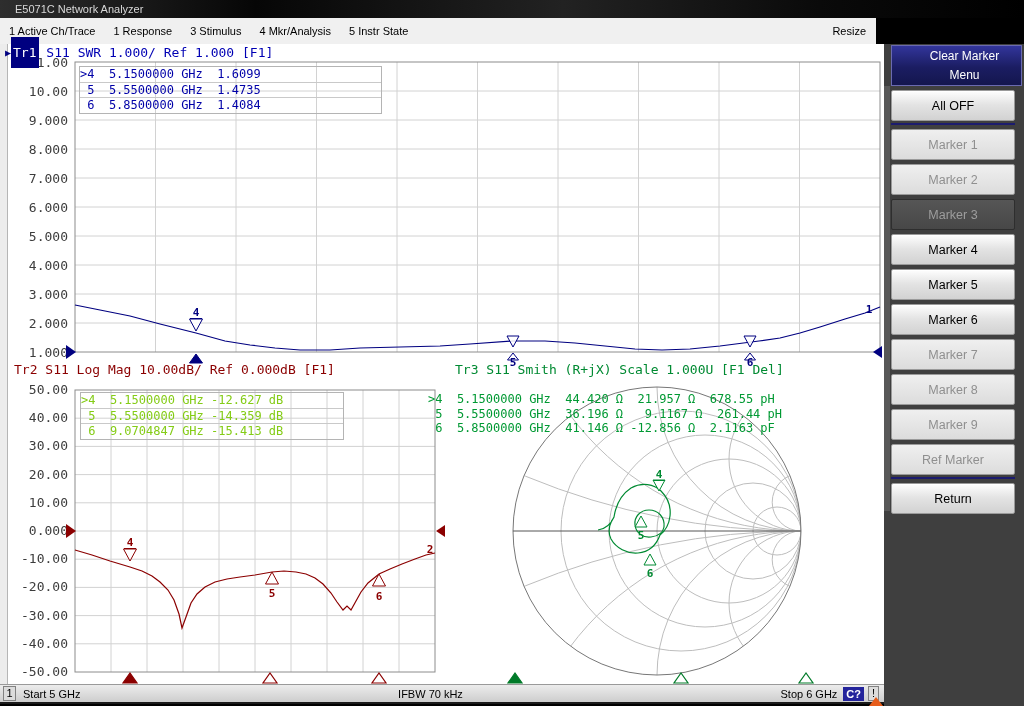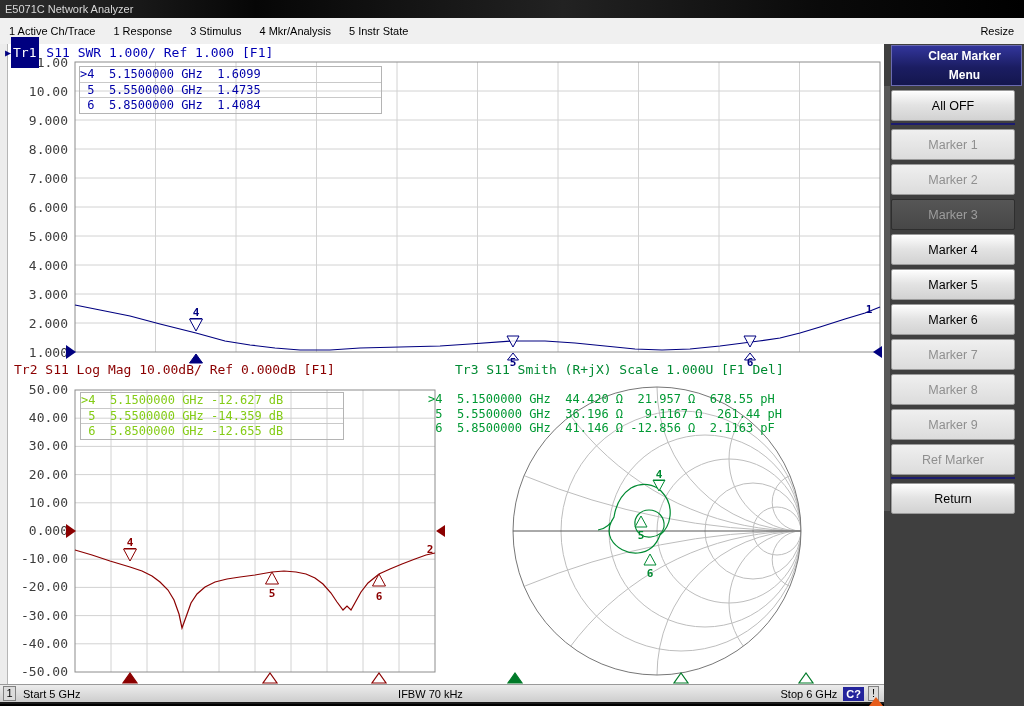--- a/index.html
+++ b/index.html
@@ -1,23 +1,23 @@
 <!DOCTYPE html>
 <html><head>
 <meta charset="utf-8">
 <style>
   html,body{margin:0;padding:0;}
   #screen{position:relative;width:1024px;height:706px;background:#000;overflow:hidden;
           font-family:"Liberation Sans",sans-serif;}
   
   .title-bar{position:absolute;left:0;top:0;width:1024px;height:18px;
     background:linear-gradient(90deg,#2e2e2e 0%,#060606 25%,#222 55%,#0a0a0a 80%,#000 100%);
-    color:#d8d8d8;font-size:11px;line-height:18px;padding-left:5px;box-sizing:border-box;}
-  
-  .menu-bar{position:absolute;left:0;top:18px;width:1024px;height:26px;background:#f0f0f0;
+    color:#d8d8d8;font-size:11px;line-height:18px;padding-left:15px;box-sizing:border-box;}
+  
+  .menu-bar{position:absolute;left:0;top:18px;width:876px;height:26px;background:#f0f0f0;
     border-bottom:1px solid #d9d9d9;display:flex;align-items:center;font-size:11px;color:#000;}
   .menu-item{padding:0 9px;height:100%;display:flex;align-items:center;}
   .menu-resize{margin-left:auto;padding:0 10px;}
   
   .content{position:absolute;left:0;top:44px;width:884px;height:640px;background:#fff;}
   .left-gutter{position:absolute;left:0;top:44px;width:8px;height:640px;background:#ececec;
     border-right:1px solid #b5b5b5;box-sizing:border-box;}
   #chart-svg{position:absolute;left:0;top:44px;width:884px;height:640px;}
   svg text{font-family:"DejaVu Sans Mono",monospace;}
   .axis-lab{font-size:13px;fill:#3c3c3c;}
@@ -37,21 +37,21 @@
   .readout.boxed .ro-row{border-bottom:1px solid #c9c9c9;}
   .readout.boxed .ro-row:last-child{border-bottom:none;}
   .ro-tr1{left:79px;top:66px;width:301px;color:#0000a8;}
   .ro-tr2{left:80px;top:392px;width:262px;color:#84cc16;}
   .ro-tr3{left:428px;top:392px;width:432px;color:#009933;}
   
   .sidebar{position:absolute;left:884px;top:44px;width:140px;height:662px;background:#3f3f3f;}
   .sk-track{position:absolute;left:0;top:42px;width:6px;bottom:195px;background:#585858;}
   .sk-header{position:absolute;left:7px;top:1px;width:131px;height:41px;box-sizing:border-box;
     background:linear-gradient(#32359b,#1b1d62 55%,#14164e);border:1px solid #6a6ab0;
-    color:#fff;font-size:12px;font-weight:bold;text-align:center;line-height:19px;padding-top:1px;padding-left:16px;}
+    color:#fff;font-size:12px;font-weight:normal;text-align:center;line-height:19px;padding-top:1px;padding-left:16px;}
   .sb-list{position:absolute;left:7px;top:46px;width:124px;}
   .sb-btn{height:31px;margin-bottom:4px;box-sizing:border-box;border:1px solid #9a9a9a;
     border-radius:2px;background:linear-gradient(#fefefe,#e3e3e3 48%,#d2d2d2);
     box-shadow:inset 0 1px 0 #fff;display:flex;align-items:center;justify-content:center;
     font-size:12.5px;color:#000;}
   .sb-btn.disabled{color:#8f8f8f;background:linear-gradient(#efefef,#dcdcdc);box-shadow:none;}
   .sb-btn.active{color:#9d9d9d;background:linear-gradient(#565656,#474747);
     border-color:#2e2e2e;box-shadow:none;}
   .sb-sep{height:2px;background:#1c1c6e;margin:-2px 0 4px 0;}
   
@@ -232,21 +232,21 @@
         <polygon points="674,683 688,683 681,673" fill="#fff" fill-opacity="0.9" stroke="#007a29" stroke-width="1.2"></polygon>
         <polygon points="799,683 813,683 806,673" fill="#fff" fill-opacity="0.9" stroke="#007a29" stroke-width="1.2"></polygon>
       </g>
   </svg>
 
   <div class="tr-header tr1-header"><span class="tr1-arrow">▶</span><span class="tr1-tag">Tr1</span><span> S11 SWR 1.000/ Ref 1.000 [F1]</span></div>
   <div class="tr-header tr2-header"><span>Tr2</span><span> S11 Log Mag 10.00dB/ Ref 0.000dB [F1]</span></div>
   <div class="tr-header tr3-header"><span>Tr3</span><span> S11 Smith (R+jX) Scale 1.000U [F1 Del]</span></div>
 
   <div class="readout boxed ro-tr1" id="ro1"><div class="ro-row">&gt;4  5.1500000 GHz  1.6099</div><div class="ro-row"> 5  5.5500000 GHz  1.4735</div><div class="ro-row"> 6  5.8500000 GHz  1.4084</div></div>
-  <div class="readout boxed ro-tr2" id="ro2"><div class="ro-row">&gt;4  5.1500000 GHz -12.627 dB</div><div class="ro-row"> 5  5.5500000 GHz -14.359 dB</div><div class="ro-row"> 6  5.8500000 GHz -12.655 dB</div></div>
+  <div class="readout boxed ro-tr2" id="ro2"><div class="ro-row">&gt;4  5.1500000 GHz -12.627 dB</div><div class="ro-row"> 5  5.5500000 GHz -14.359 dB</div><div class="ro-row"> 6  9.0704847 GHz -15.413 dB</div></div>
   <div class="readout ro-tr3" id="ro3"><div class="ro-row">&gt;4  5.1500000 GHz  44.420 Ω  21.957 Ω  678.55 pH</div><div class="ro-row"> 5  5.5500000 GHz  36.196 Ω   9.1167 Ω  261.44 pH</div><div class="ro-row"> 6  5.8500000 GHz  41.146 Ω -12.856 Ω  2.1163 pF</div></div>
 
   <div class="sidebar">
     <div class="sk-track"></div>
     <div class="sk-header">
       <div>Clear Marker</div>
       <div>Menu</div>
     </div>
     <div class="sb-list">
         <div class="sb-btn enabled">All OFF</div>

